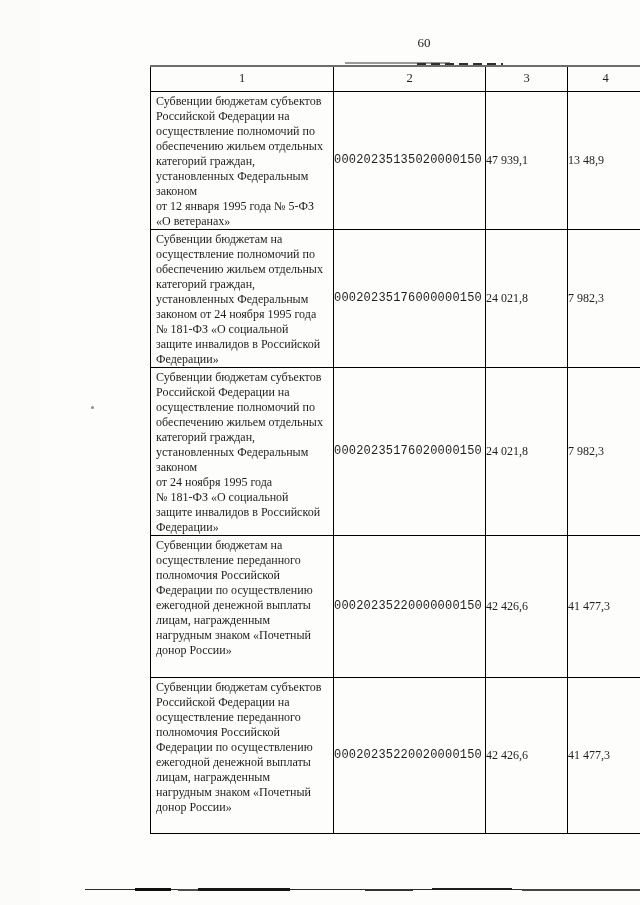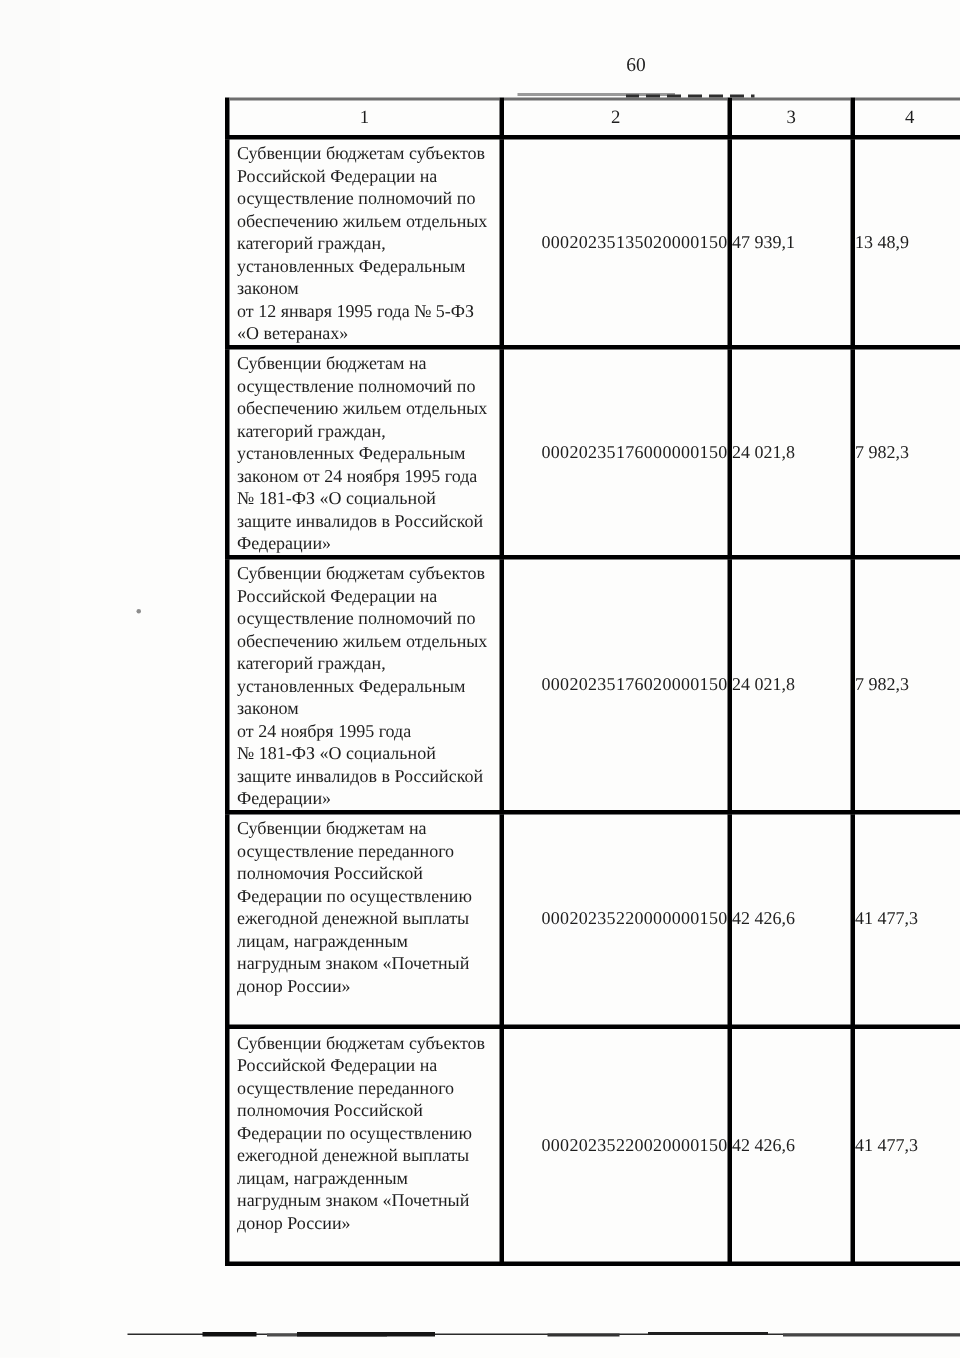--- a/index.html
+++ b/index.html
@@ -24,21 +24,21 @@
     color: #222;
   }
   table.budget-table {
     position: absolute;
     left: 70px; top: 65px;
     width: 548px;
     border-collapse: collapse;
     table-layout: fixed;
   }
   .budget-table td, .budget-table th {
-    border: 3px solid #000000;
+    border: 1px solid #000000;
     font-weight: normal;
     font-size: 12px;
     padding: 0;
     overflow: hidden;
   }
   .budget-table th {
     height: 25px;
     font-size: 12.5px;
     text-align: center;
     vertical-align: middle;
@@ -50,23 +50,24 @@
   col.c4 { width: 76px; }
   col.c5 { width: 55px; }
   td.desc {
     vertical-align: top;
     text-align: left;
     padding: 2px 3px 0 5px;
     line-height: 15px;
     white-space: pre-line;
   }
   td.code {
-    text-align: right;
+    text-align: left;
     vertical-align: middle;
     letter-spacing: 0.2px;
+    font-family: Liberation Mono, monospace;
   }
   td.num {
     text-align: left;
     vertical-align: middle;
   }
   tr.r1 { height: 138px; }
   tr.r2 { height: 138px; }
   tr.r3 { height: 165px; }
   tr.r4 { height: 142px; }
   tr.r5 { height: 133px; }

